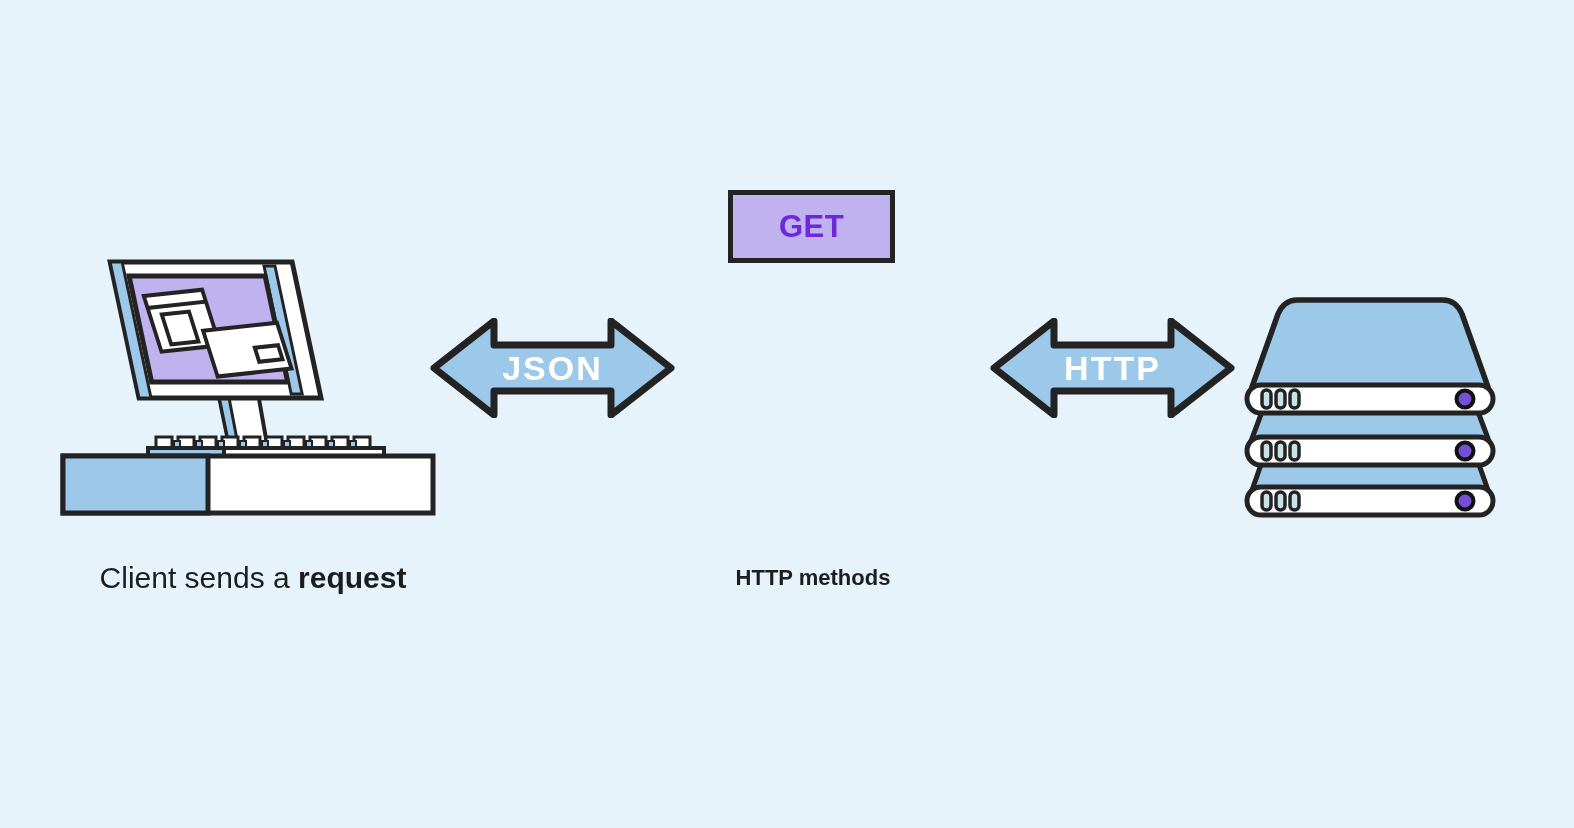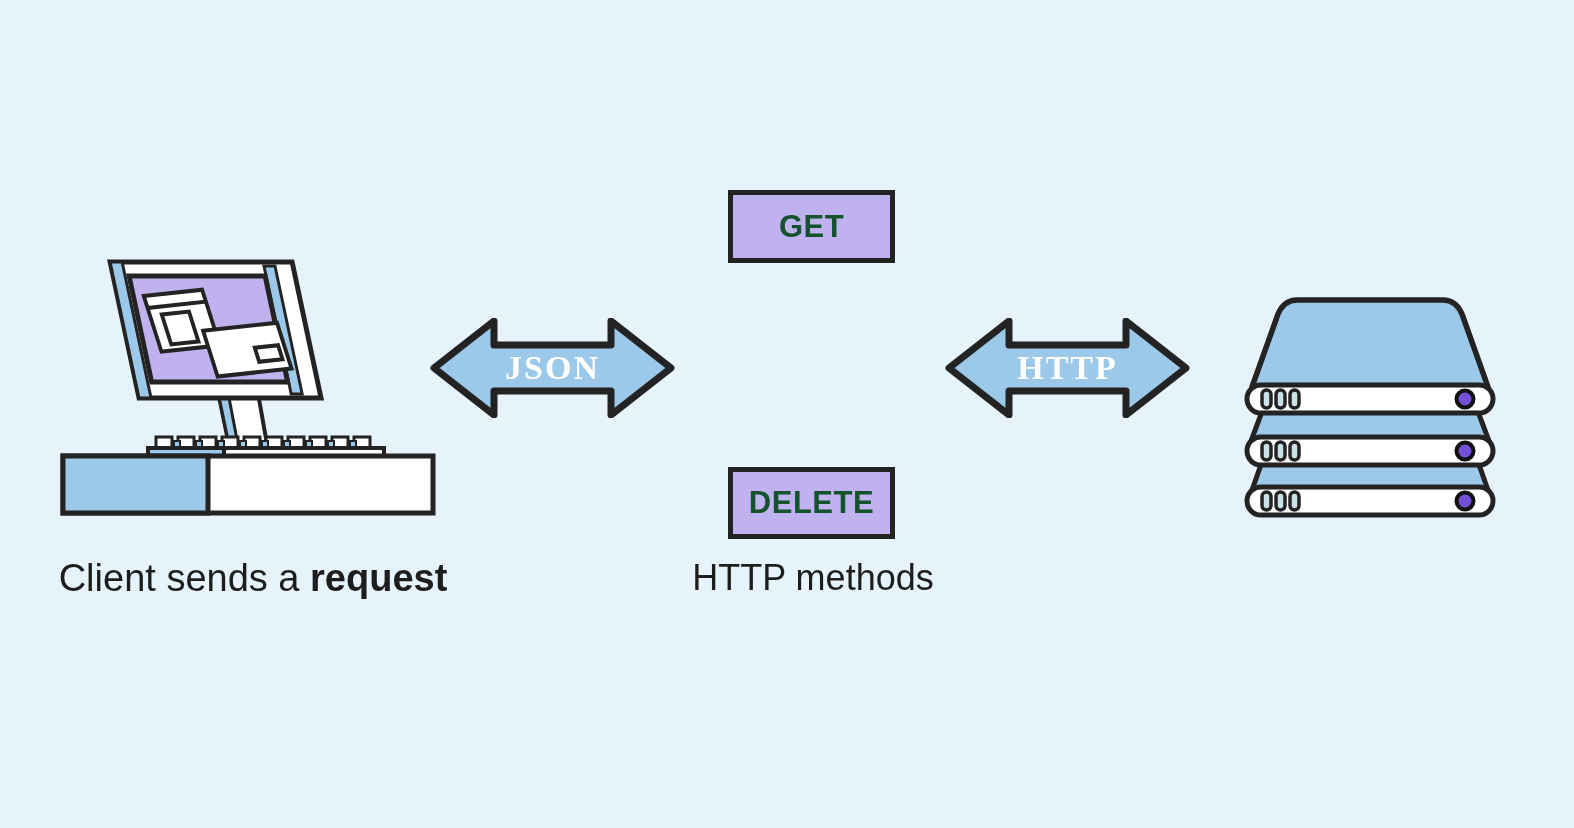--- a/index.html
+++ b/index.html
@@ -16,44 +16,44 @@
   .abs{position:absolute;}
 
   
   .method-box{
     position:absolute;
     left:728px;width:167px;height:72px;
     background:#bfb2ee;
     border:5px solid #232323;
     box-sizing:border-box;
     display:flex;align-items:center;justify-content:center;
-    font-weight:700;font-size:31px;color:#14532d;
+    font-weight:700;font-size:31px;color:#6d28d9;
     letter-spacing:.5px;
   }
 
   
   .arrow{
     position:absolute;width:245px;height:100px;top:318px;
   }
   .arrow svg{display:block;width:100%;height:100%;}
   .arrow-label{
     position:absolute;left:0;top:0;width:100%;height:100%;
     display:flex;align-items:center;justify-content:center;
-    color:#ffffff;font-weight:700;font-size:34px;letter-spacing:2px;font-family:Liberation Serif, serif;
+    color:#ffffff;font-weight:700;font-size:34px;letter-spacing:2px;
   }
 
   
   .caption{
     position:absolute;top:560px;
     text-align:center;
-    font-size:38px;color:#1d1d1d;line-height:36px;
+    font-size:30px;color:#1d1d1d;line-height:36px;
     font-weight:500;
   }
   .caption b{font-weight:800;}
-  .caption-center{font-weight:400;font-size:36px;}
+  .caption-center{font-weight:700;font-size:22px;}
 </style>
 </head>
 <body>
 
 <div class="stage">
 
   <svg class="abs" style="left:58px;top:252px" width="380" height="265" viewBox="0 0 380 265">
 
     <g>
       <polygon points="158,130 198,130 210,198 172,198" fill="#ffffff" stroke="#232323" stroke-width="4"></polygon>
@@ -108,23 +108,22 @@
   </svg>
 
   <div class="arrow" style="left:430px">
     <svg viewBox="0 0 245 100">
       <polygon points="4,50 64,3 64,27 181,27 181,3 241,50 181,97 181,73 64,73 64,97" fill="#9cc8e9" stroke="#232323" stroke-width="7" stroke-linejoin="round"></polygon>
     </svg>
     <span class="arrow-label">JSON</span>
   </div>
 
   <div class="method-box" style="top:190px;height:73px">GET</div>
-  <div class="method-box" style="top:467px">DELETE</div>
 
-  <div class="arrow" style="left:945px">
+  <div class="arrow" style="left:990px">
     <svg viewBox="0 0 245 100">
       <polygon points="4,50 64,3 64,27 181,27 181,3 241,50 181,97 181,73 64,73 64,97" fill="#9cc8e9" stroke="#232323" stroke-width="7" stroke-linejoin="round"></polygon>
     </svg>
     <span class="arrow-label">HTTP</span>
   </div>
 
   <svg class="abs" style="left:1243px;top:294px" width="254" height="228" viewBox="0 0 254 228">
 
     <path d="M 54 6 H 200 Q 213 6 219 20 L 245 93 H 9 L 35 20 Q 41 6 54 6 Z" fill="#9cc8e9" stroke="#232323" stroke-width="5.5" stroke-linejoin="round"></path>
 

